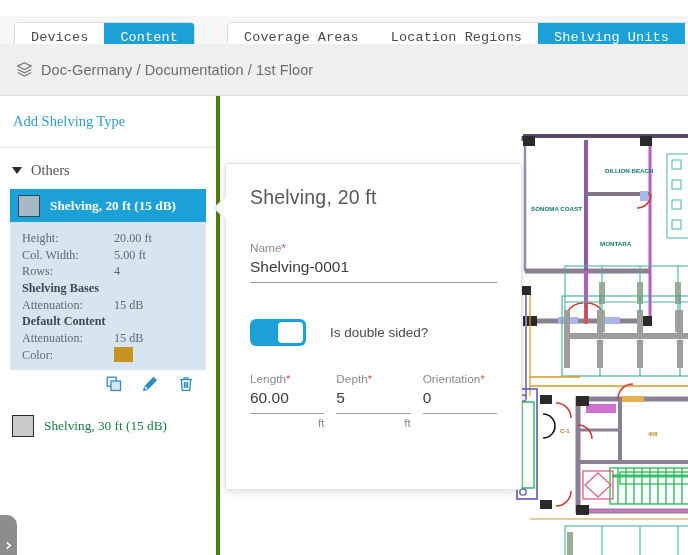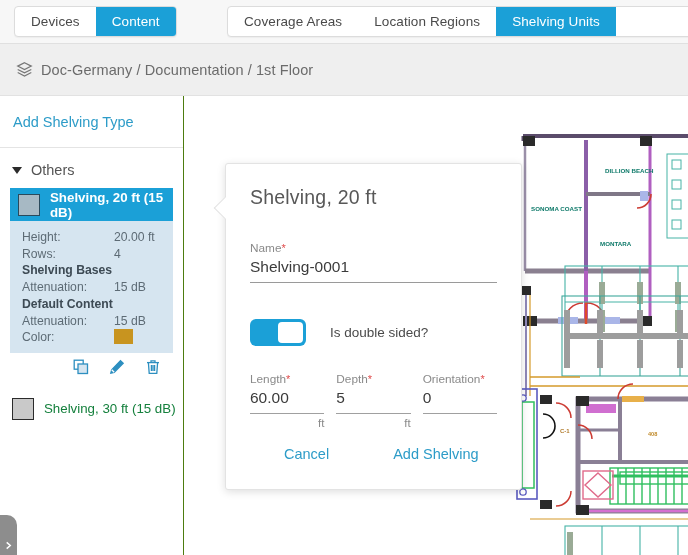--- a/index.html
+++ b/index.html
@@ -6,23 +6,24 @@
   html, body {
     width: 688px; height: 555px;
     font-family: "Liberation Sans", sans-serif;
     background: #ffffff;
     overflow: hidden;
   }
   #app { position: relative; width: 688px; height: 555px; background: #fff; }
 
   
   .tabbar {
-    position: absolute; top: 0; left: 0; width: 688px; height: 44px;
+    position: absolute; top: 16px; left: 0; width: 688px; height: 44px;
     background: #f7f7f7;
     border-bottom: 1px solid #e0e0e0;
+    font-family: Liberation Mono, monospace;
   }
   .tabgroup {
     position: absolute; top: 6px; height: 31px;
     background: #ffffff;
     border: 1px solid #dcdcdc;
     border-radius: 4px;
     display: flex; align-items: stretch;
     overflow: hidden;
     box-shadow: 0 1px 1px rgba(0,0,0,.04);
   }
@@ -43,24 +44,25 @@
     background: #efefef;
     display: flex; align-items: center;
     padding-left: 16px;
     border-bottom: 1px solid #e2e2e2;
   }
   .bc-icon { width: 17px; height: 17px; margin-right: 8px; flex: 0 0 auto; color: #777; }
   .bc-text { font-size: 14.5px; color: #6b6b6b; letter-spacing: .1px; }
 
   
   .leftpanel {
-    position: absolute; top: 96px; left: 0; width: 184px; bottom: 0;
+    position: absolute; top: 96px; left: 0; width: 220px; bottom: 0;
     background: #ffffff;
-    border-right: 1px solid #4d7c0f;
+    border-right: 4px solid #4d7c0f;
     z-index: 5;
+    font-family: Liberation Serif, serif;
   }
   .panel-head {
     height: 52px; display: flex; align-items: center;
     padding-left: 13px;
     border-bottom: 1px solid #e4e4e4;
   }
   .panel-head-link {
     font-size: 14.5px; color: #2d9cc8; cursor: pointer;
   }
   .group-row {
@@ -389,20 +391,24 @@
     <div class="item-card">
       <div class="item-head">
         <span class="swatch"></span>
         <span class="item-title">Shelving, 20 ft (15 dB)</span>
       </div>
 
       <div class="item-body">
         <div class="kv">
           <span class="k">Height:</span>
           <span class="v">20.00 ft</span>
+        </div>
+        <div class="kv">
+          <span class="k">Col. Width:</span>
+          <span class="v">5.00 ft</span>
         </div>
         <div class="kv">
           <span class="k">Rows:</span>
           <span class="v">4</span>
         </div>
 
         <div class="sub-head">Shelving Bases</div>
         <div class="kv">
           <span class="k">Attenuation:</span>
           <span class="v">15 dB</span>
@@ -494,20 +500,16 @@
         </div>
         <div class="f3">
           <div class="fld-label">
             <span>Orientation</span><span class="req">*</span>
           </div>
           <div class="txtline">0</div>
           <div class="unit"></div>
         </div>
       </div>
 
-      <div class="actions">
-        <span class="act">Cancel</span>
-        <span class="act">Add Shelving</span>
-      </div>
     </div>
   </div>
 
 </div>
 
 </body></html>

